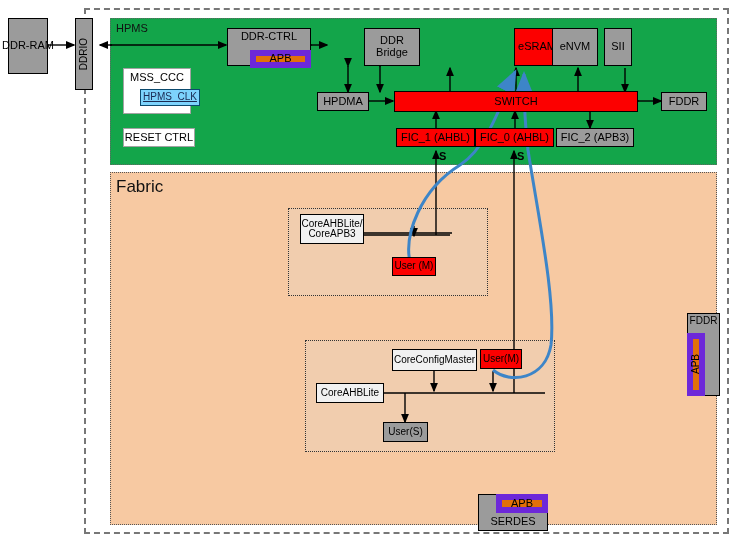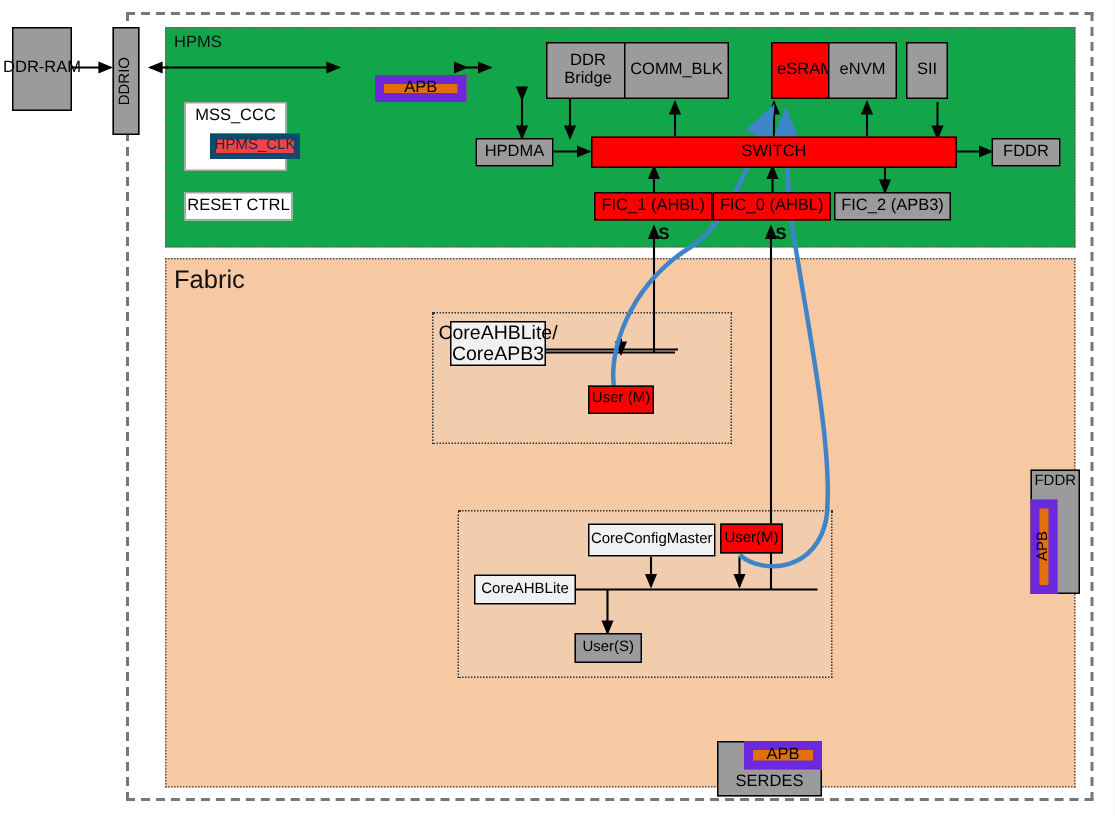--- a/index.html
+++ b/index.html
@@ -8,40 +8,40 @@
 
   .blk{position:absolute;box-sizing:border-box;display:flex;align-items:center;
        justify-content:center;text-align:center;line-height:1.05;}
 
   
   .gray{background:#9b9b9b;border:1px solid #000;color:#000;}
   .red{background:#fc0000;border:1px solid #000;color:#000;}
   .orange{background:#e2700a;border:6px solid #6d28d9;color:#000;}
   .white{background:#ffffff;border:1px solid #a3a3a3;color:#000;}
   .lightgray{background:#f1f1f1;border:1px solid #000;color:#000;}
-  .blue{background:#ef4444;border:4px solid #0c4a6e;color:#1a2a52;}
+  .blue{background:#7dd3fc;border:1px solid #0c4a6e;color:#1a2a52;text-decoration:underline;}
 
   #hpms{position:absolute;left:110px;top:18px;width:607px;height:147px;
         background:#13a54a;border:1px dotted #666;box-sizing:border-box;}
   #hpms-label{position:absolute;left:116px;top:22px;font-size:11px;color:#111;}
 
   #fabric{position:absolute;left:110px;top:172px;width:607px;height:353px;
           background:#f7c9a2;border:1px dotted #555;box-sizing:border-box;}
   #fabric-label{position:absolute;left:116px;top:177px;font-size:17px;color:#111;}
 
   .subfab{position:absolute;background:#f1cdae;border:1px dotted #333;box-sizing:border-box;}
 
   #outer{position:absolute;left:84px;top:8px;width:645px;height:526px;
          border:2px dashed #777;box-sizing:border-box;}
 
   svg.wires{position:absolute;left:0;top:0;width:743px;height:544px;
             pointer-events:none;}
 
   .vtext{writing-mode:vertical-rl;transform:rotate(180deg);}
-  .t9{font-size:13px;}
+  .t9{font-size:10px;}
   .t10{font-size:10px;}
   .t11{font-size:11px;}
   .slab{position:absolute;font-size:11px;font-weight:bold;color:#000;}
 </style>
 </head>
 <body>
 
 <div id="stage">
 
   <div id="outer"></div>
@@ -123,40 +123,40 @@
 
   <div class="blk gray t11" style="left:8px;top:18px;width:40px;height:56px;flex-direction:row;">
     <span>DDR-</span>
     <span>RAM</span>
   </div>
 
   <div class="blk gray t10" style="left:75px;top:18px;width:18px;height:72px;">
     <span class="vtext">DDRIO</span>
   </div>
 
+  <div class="blk gray t11" style="left:227px;top:28px;width:84px;height:38px;align-items:flex-start;padding-top:2px;">
+    <span>DDR-CTRL</span>
+  </div>
   <div class="blk orange t11" style="left:250px;top:50px;width:61px;height:18px;">
     <span>APB</span>
   </div>
 
   <div class="blk white t11" style="left:123px;top:68px;width:68px;height:46px;align-items:flex-start;padding-top:3px;">
     <span>MSS_CCC</span>
   </div>
   <div class="blk blue t10" style="left:140px;top:89px;width:60px;height:17px;">
     <span>HPMS_CLK</span>
   </div>
 
   <div class="blk white t11" style="left:123px;top:128px;width:72px;height:19px;">
     <span>RESET CTRL</span>
   </div>
 
   <div class="blk gray t11" style="left:328px;top:28px;width:56px;height:38px;margin-left:36px;">
     <span>DDR Bridge</span>
-  </div>
-  <div class="blk gray t11" style="left:416px;top:28px;width:70px;height:38px;">
-    <span>COMM_BLK</span>
   </div>
   <div class="blk red t11" style="left:494px;top:28px;width:46px;height:38px;margin-left:20px;">
     <span>eSRAM</span>
   </div>
   <div class="blk gray t11" style="left:552px;top:28px;width:46px;height:38px;">
     <span>eNVM</span>
   </div>
   <div class="blk gray t11" style="left:604px;top:28px;width:28px;height:38px;">
     <span>SII</span>
   </div>

